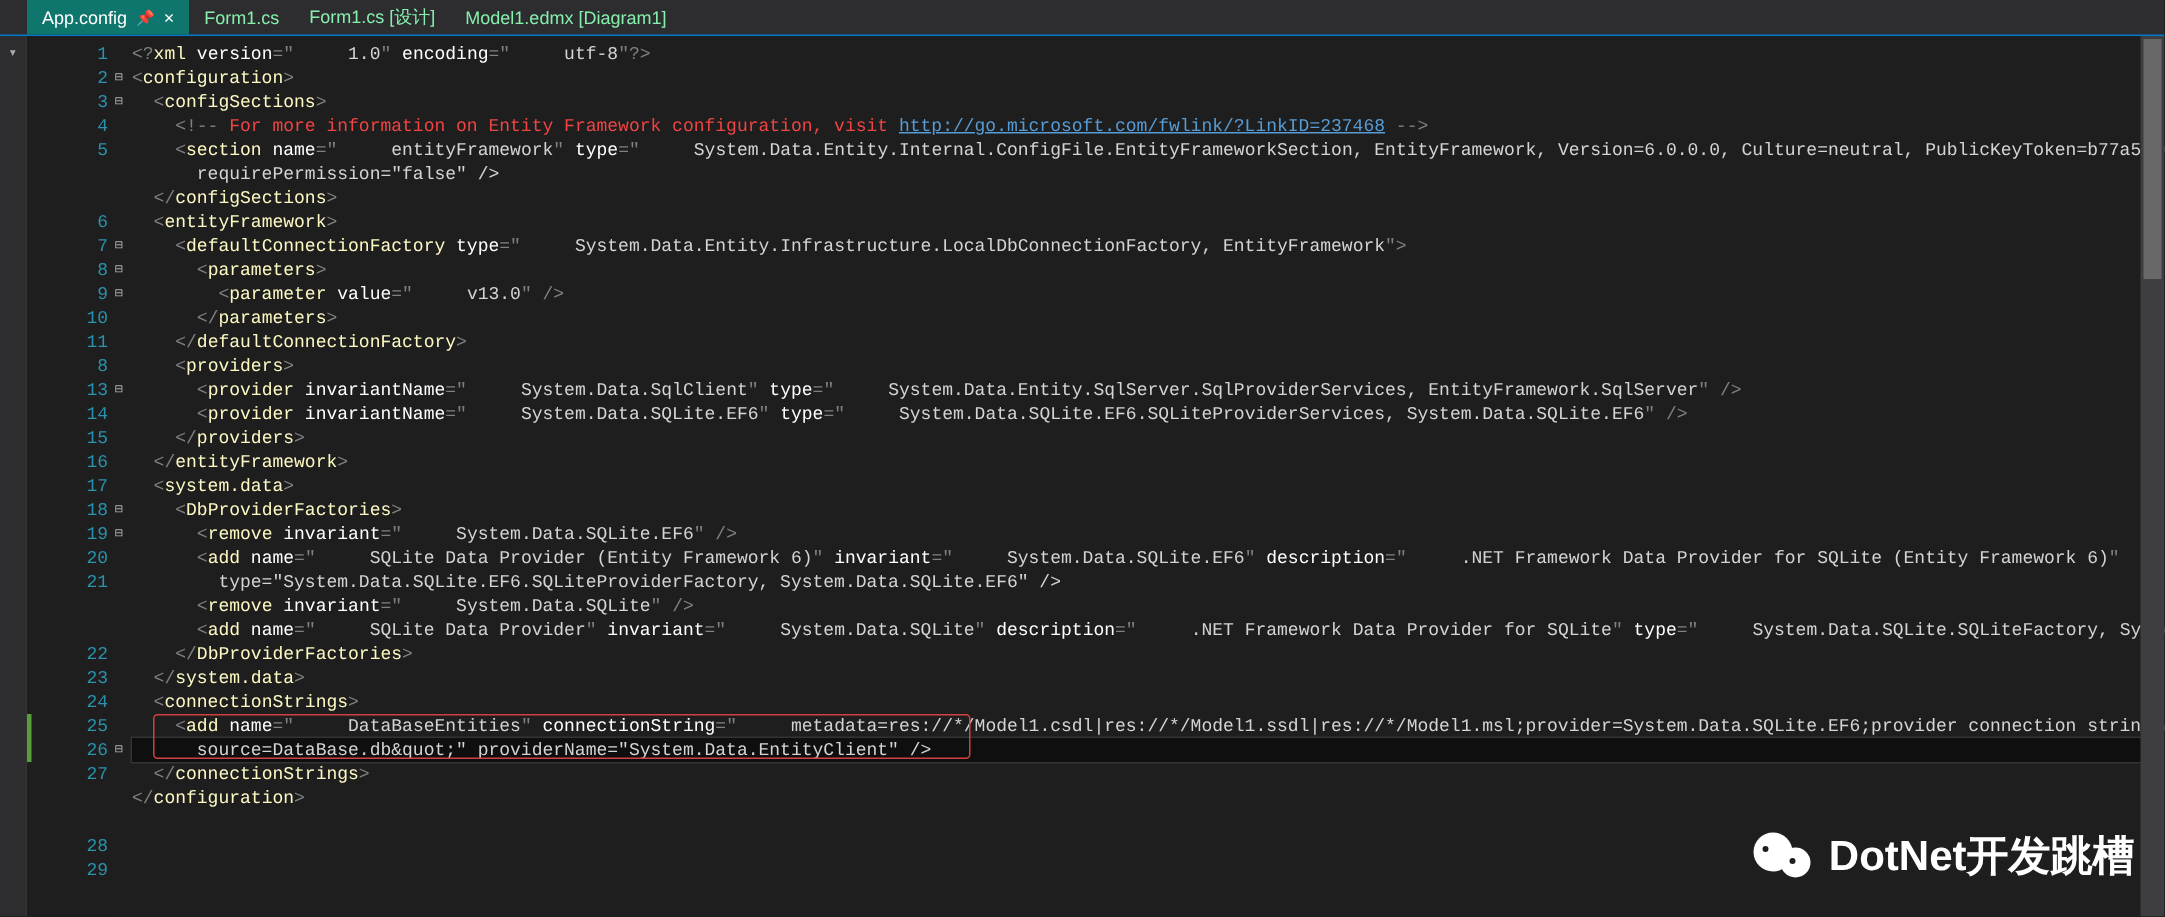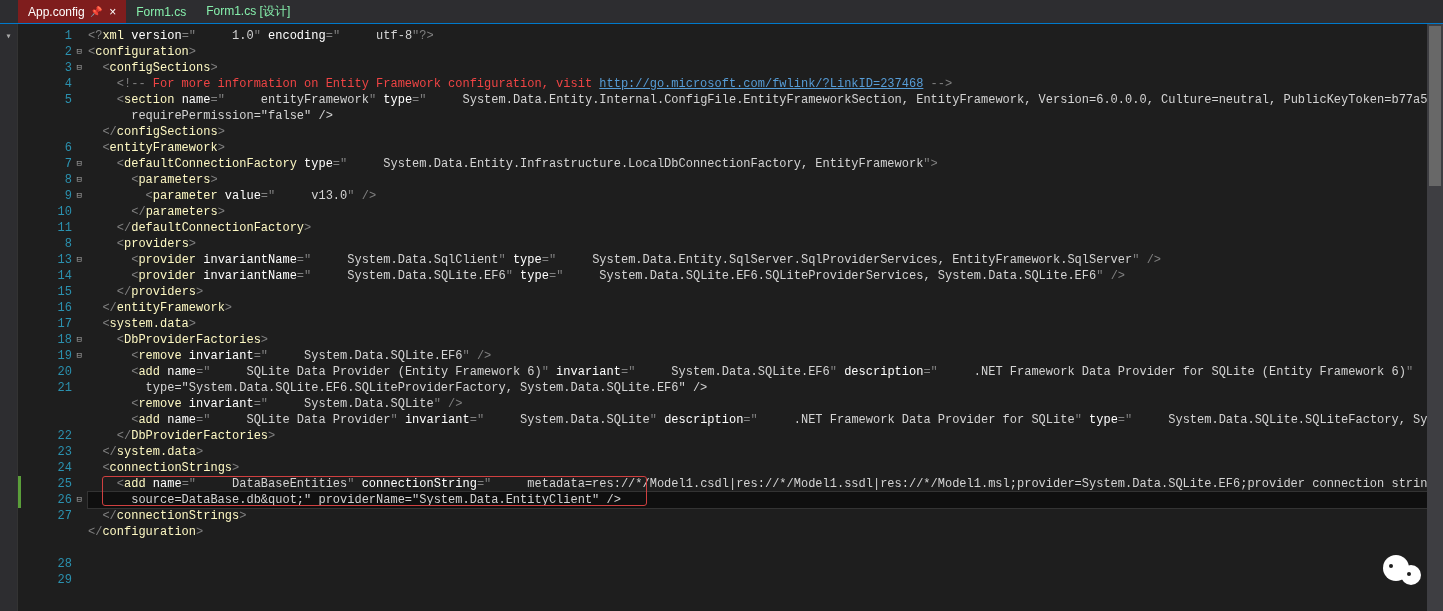--- a/index.html
+++ b/index.html
@@ -24,21 +24,21 @@
     display: flex;
     align-items: center;
     padding: 0 10px;
     color: #86efac;
     font-size: 12px;
     font-family: 'Segoe UI', sans-serif;
     cursor: pointer;
     gap: 6px;
   }
   .tab.active {
-    background: #7f1d1d;
+    background: #0f766e;
     color: #fff;
   }
   .tab .pin { color: #fff; font-size: 10px; }
   .tab .close { color: #fff; font-size: 12px; }
   .editor-area {
     display: flex;
     height: calc(100% - 24px);
   }
   .left-margin {
     width: 18px;
@@ -129,20 +129,23 @@
     <span>App.config</span>
     <span class="pin">📌</span>
     <span class="close">×</span>
   </div>
   <div class="tab">
     <span>Form1.cs</span>
   </div>
   <div class="tab">
     <span>Form1.cs [设计]</span>
   </div>
+  <div class="tab">
+    <span>Model1.edmx [Diagram1]</span>
+  </div>
 </div>
 
 <div class="editor-area">
   <div class="left-margin">
     <span class="dd">▾</span>
   </div>
   <div class="gutter">
     <div class="gline">
         <span>1</span>
       </div>
@@ -260,13 +263,14 @@
   <div class="thumb"></div>
 </div>
 
 <div class="watermark">
   <div class="wm-icon">
     <div class="b1"></div>
       <div class="b2"></div>
       <div class="d1"></div>
       <div class="d2"></div>
   </div>
+  <span>DotNet开发跳槽</span>
 </div>
 
 </body></html>

